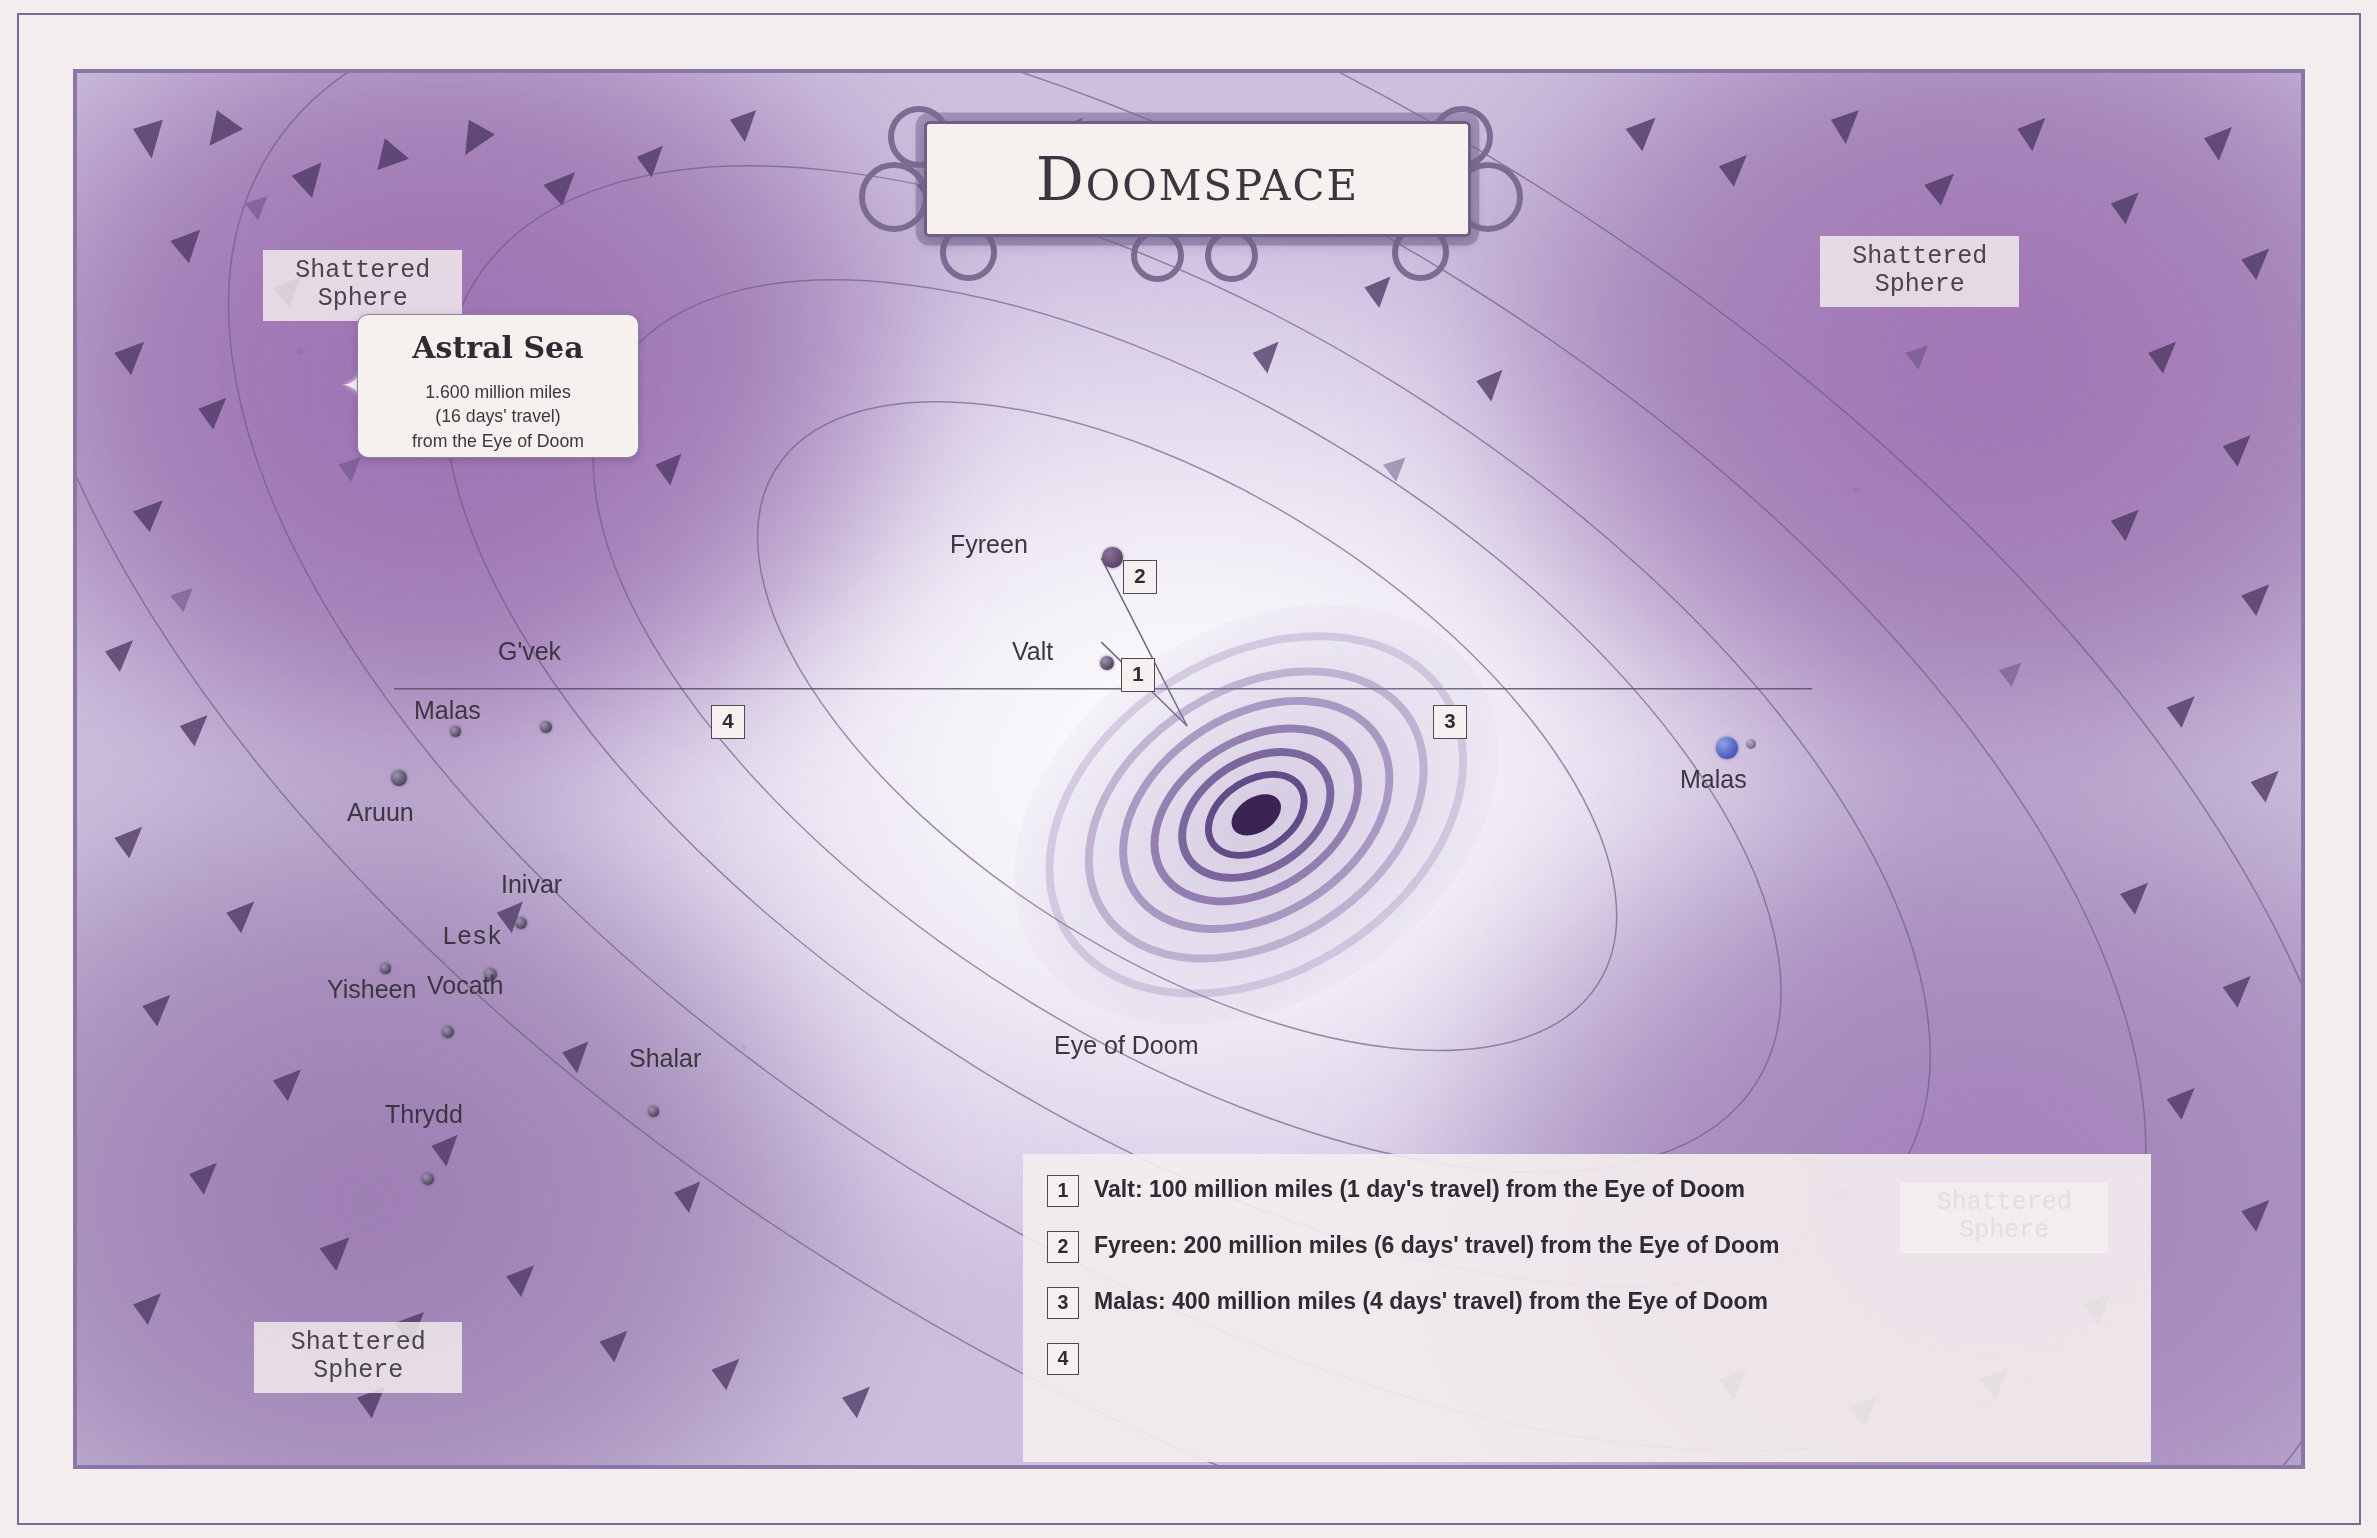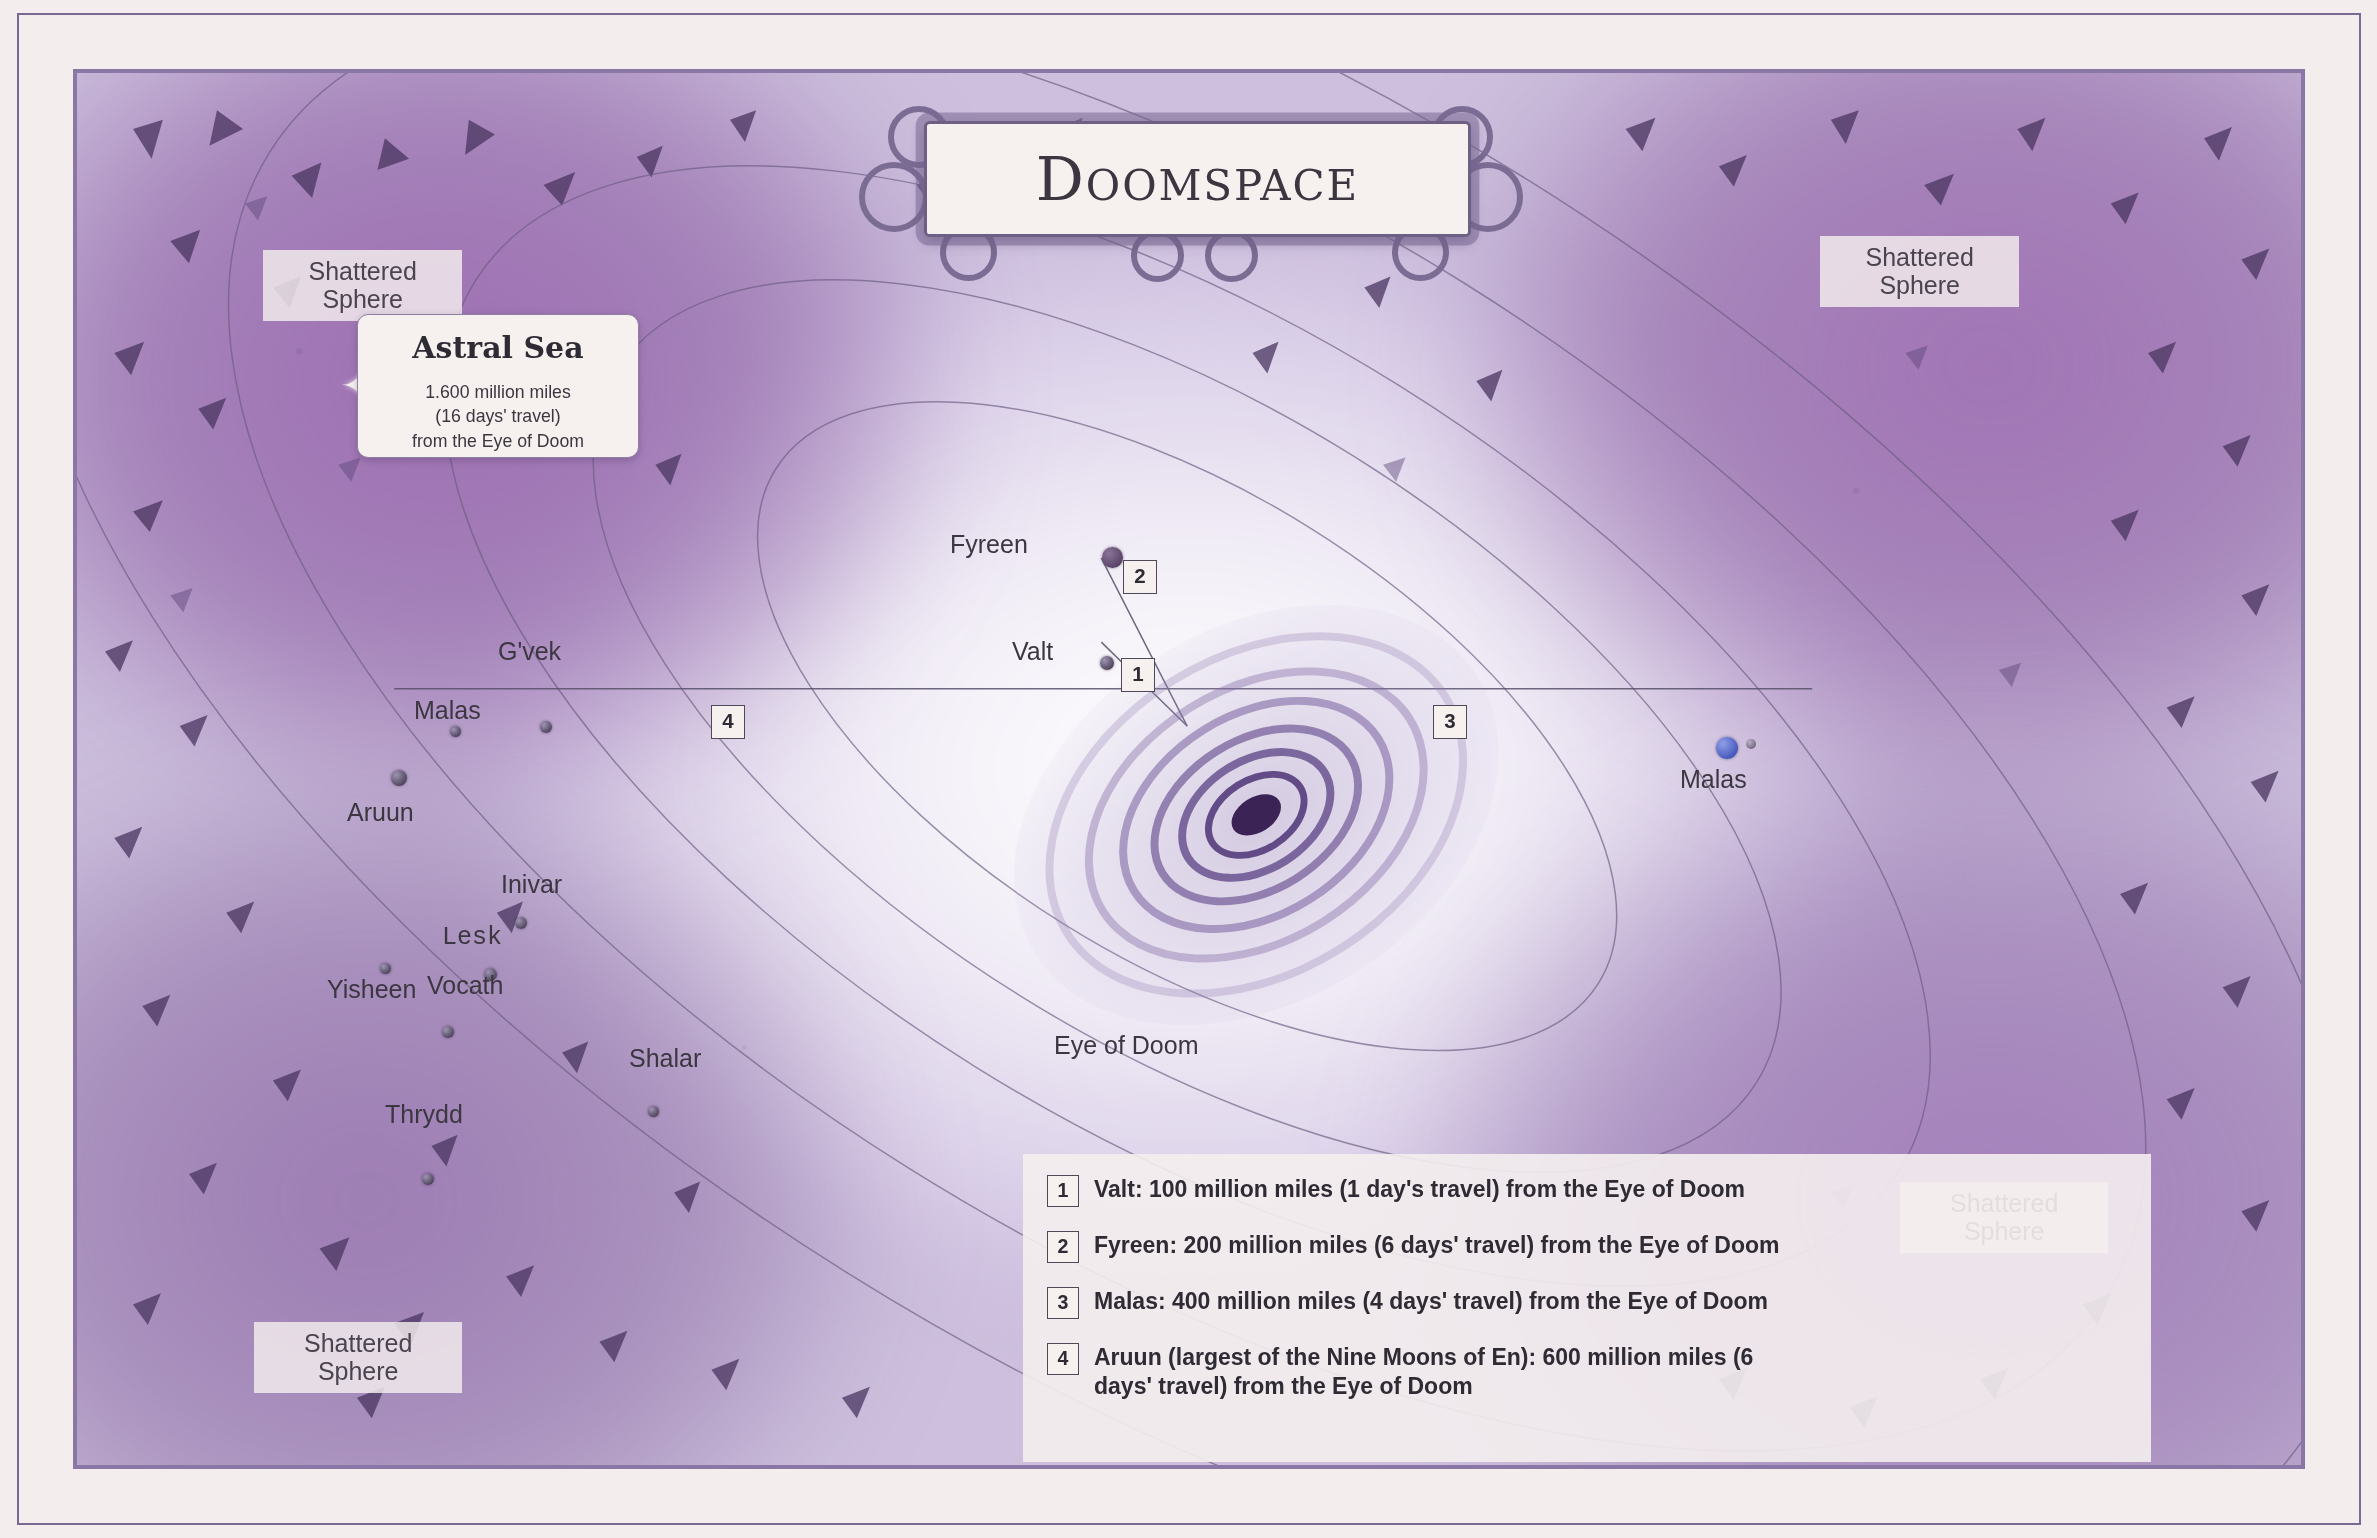--- a/index.html
+++ b/index.html
@@ -126,21 +126,21 @@
 
   
   .sphere-label {
     position: absolute;
     background: rgba(244,238,238,0.82);
     color: #4a4450;
     font-size: 25px;
     line-height: 1.15;
     padding: 6.5px 11.2px;
     text-align: center;
-    font-family: Liberation Sans, sans-serif;
+    font-family: Liberation Mono, monospace;
   }
 
   #astral-box {
     position: absolute;
     left: 280px; top: 241px;
     width: 280px; height: 142px;
     background: #f6f1ef;
     border: 1.9px solid #8d7fa3;
     border-radius: 11.2px;
     text-align: center;
@@ -463,20 +463,19 @@
         <div class="legend-row">
           <div class="legend-num">2</div>
           <div class="legend-text">Fyreen: 200 million miles (6 days' travel) from the Eye of Doom</div>
         </div>
         <div class="legend-row">
           <div class="legend-num">3</div>
           <div class="legend-text">Malas: 400 million miles (4 days' travel) from the Eye of Doom</div>
         </div>
         <div class="legend-row">
           <div class="legend-num">4</div>
-          <div class="legend-text" style="max-width:708px;">Aruun (largest of the Nine Moons of En): 600 million miles (6 days' travel) from the Eye of Doom</div>
         </div>
       </div>
 
     </div>
   </div>
 </div>
 
 
 </body></html>

